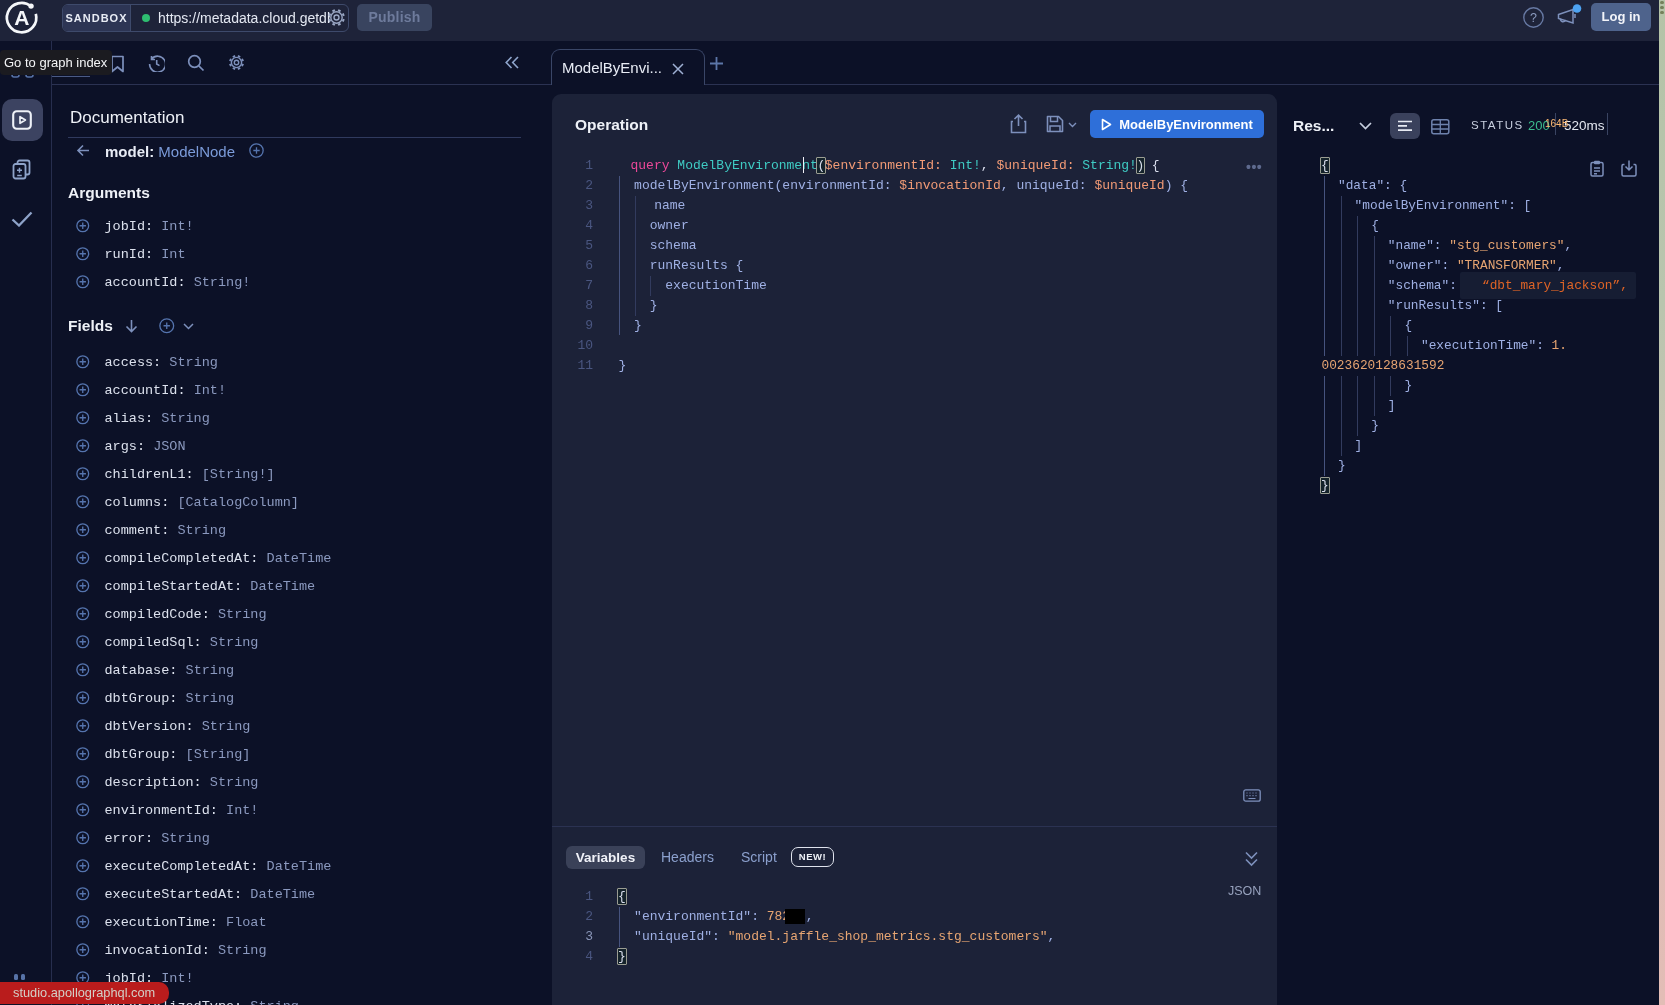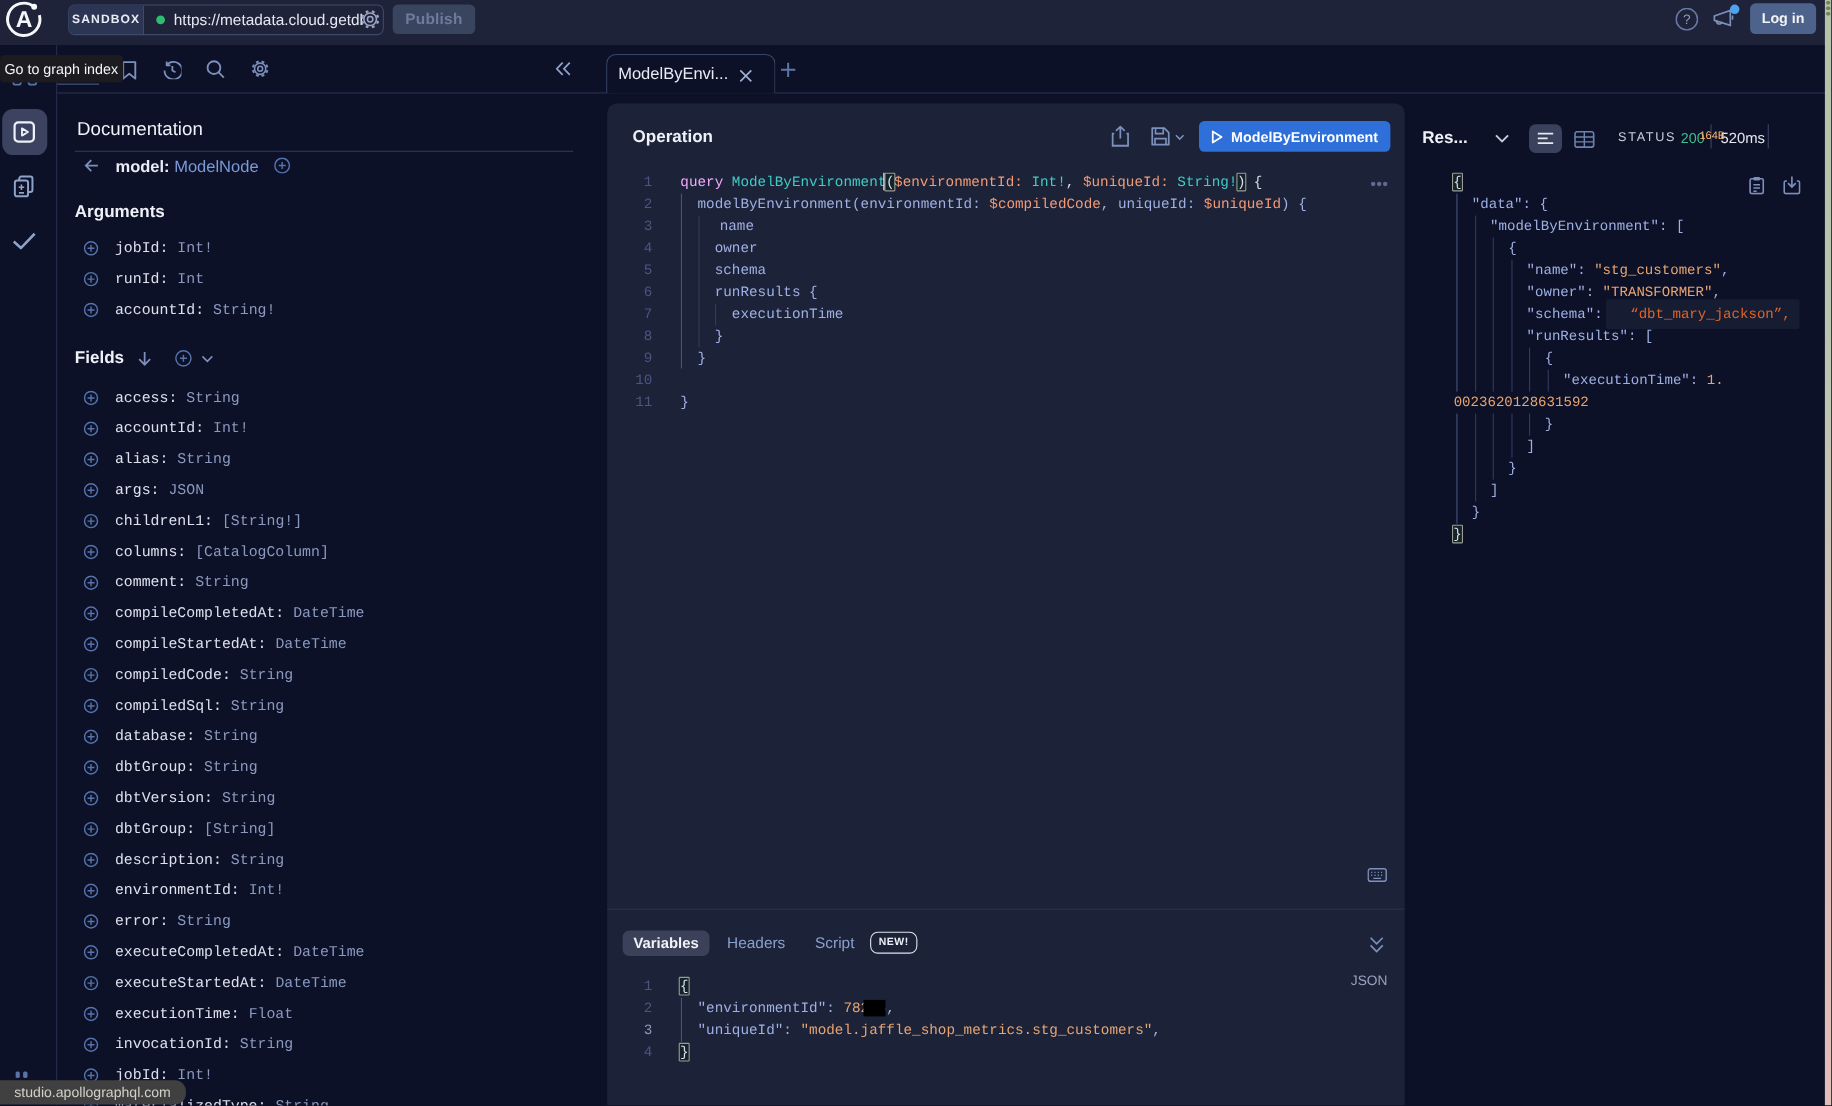--- a/index.html
+++ b/index.html
@@ -1,19 +1,19 @@
 <!DOCTYPE html>
 <html><head><meta charset="utf-8"><style>
 *{margin:0;padding:0;box-sizing:border-box;}
 html,body{width:1665px;height:1005px;overflow:hidden;}
 body{background:#0c1127;font-family:"Liberation Sans",sans-serif;position:relative;-webkit-font-smoothing:antialiased;}
 .abs{position:absolute;}
 .mono{font-family:"Liberation Mono",monospace;white-space:pre;}
 
-.kw{color:#f0abfc;} .teal{color:#3fccc4;} .sal{color:#f29b76;}
+.kw{color:#ec4899;margin-left:12px;} .teal{color:#3fccc4;} .sal{color:#f29b76;}
 .pw{color:#9fb0e4;} .or{color:#e7a572;} .wt{color:#d9deed;}
 .num{color:#4a5680;}
 .fn{color:#dce1ed;} .ft{color:#8b99bf;}
 
 #topbar{left:0;top:0;width:1665px;height:41px;background:#1e2339;}
 #sbgroup{left:62px;top:4px;width:287px;height:28px;border:1px solid #3e4a6b;border-radius:6px;display:flex;align-items:center;}
 #sblabel{width:68px;height:26px;background:#2d3554;border-right:1px solid #3e4a6b;border-radius:5px 0 0 5px;color:#e8ecf5;font-weight:bold;font-size:11px;letter-spacing:1px;display:flex;align-items:center;justify-content:center;}
 #sburl{flex:1;height:26px;display:flex;align-items:center;overflow:hidden;}
 #sbdot{width:8px;height:8px;border-radius:50%;background:#2ebd70;margin:0 8px 0 11px;flex:none;}
 #sburltext{color:#e4e8f2;font-size:14px;white-space:nowrap;}
@@ -40,21 +40,21 @@
 .bm{border:1.4px solid #9a9d92;background:#14222a;border-radius:1px;margin:0 -1.4px;}
 
 #vartabs{left:552px;top:826px;width:725px;height:0px;border-top:1px solid #2b3252;}
 #varpill{left:566px;top:846px;width:79px;height:23px;background:#3a4158;border-radius:6px;color:#f0f2f8;font-weight:bold;font-size:13.5px;text-align:center;line-height:23px;}
 .vtab{position:absolute;top:846px;height:23px;line-height:23px;color:#8ba0cd;font-size:14px;}
 #newbadge{left:791px;top:847px;width:43px;height:20px;border:1px solid #dfe3ed;border-radius:7px;color:#eef1f7;font-weight:bold;font-size:9.5px;letter-spacing:.5px;text-align:center;line-height:18px;}
 
 .rjson{position:absolute;height:20px;line-height:20px;font-size:12.8px;}
 #minimap{left:1659px;top:0;width:6px;height:1005px;background:linear-gradient(180deg,#b4c3a7 0%,#b9c5ae 30%,#cfc2b4 55%,#ddbcb4 75%,#e3bdb6 100%);}
 #tooltip{left:0px;top:50px;width:112px;height:25px;background:#1b1b20;border-radius:4px;color:#f4f5f7;font-size:13px;line-height:25px;padding-left:4px;white-space:nowrap;}
-#statuspill{left:0px;top:982px;width:169px;height:22px;background:#404040;border-radius:0 10px 10px 0;color:#d3d0c8;font-size:12.8px;line-height:22px;padding-left:13px;white-space:nowrap;}
+#statuspill{left:0px;top:982px;width:169px;height:22px;background:#b91c1c;border-radius:0 10px 10px 0;color:#d3d0c8;font-size:12.8px;line-height:22px;padding-left:13px;white-space:nowrap;}
 .hdr17{font-weight:bold;color:#eef1f7;font-size:15.5px;}
 </style></head><body>
 <div id="topbar" class="abs"></div>
 <svg class="abs" style="left:0px;top:0px" width="44" height="36" viewBox="0 0 44 36" fill="none">
     <path d="M35.8 13.8 A14.7 14.7 0 1 1 31.05 6.34" stroke="#f5f7fa" stroke-width="2.7"></path>
     <circle cx="31.05" cy="6.1" r="2.7" fill="#f5f7fa"></circle>
     <text x="21.9" y="24.6" font-family="Liberation Sans" font-weight="bold" font-size="21" fill="#f5f7fa" text-anchor="middle">A</text>
   </svg>
 <div id="sbgroup" class="abs">
     <div id="sblabel">SANDBOX</div>
@@ -386,21 +386,21 @@
 <div class="gut mono num abs" style="left:570px;top:255.5px">6</div>
 <div class="gut mono num abs" style="left:570px;top:275.5px">7</div>
 <div class="gut mono num abs" style="left:570px;top:295.5px">8</div>
 <div class="gut mono num abs" style="left:570px;top:315.5px">9</div>
 <div class="gut mono num abs" style="left:570px;top:335.5px">10</div>
 <div class="gut mono num abs" style="left:570px;top:355.5px">11</div>
 <div class="guideA abs" style="left:619px;top:175.5px;height:159px"></div>
 <div class="guide abs" style="left:634.6px;top:195.5px;height:120px"></div>
 <div class="guide abs" style="left:650.2px;top:275.5px;height:20px"></div>
 <div class="codeline mono abs" style="left:618.5px;top:155.5px"><span class="kw">query</span> <span class="teal">ModelByEnvironment</span><span class="bm wt">(</span><span class="sal">$environmentId:</span> <span class="teal">Int!</span><span class="wt">,</span> <span class="sal">$uniqueId:</span> <span class="teal">String!</span><span class="bm wt">)</span> <span class="wt">{</span></div>
-<div class="codeline mono abs" style="left:618.5px;top:175.5px">  <span class="pw">modelByEnvironment(environmentId: </span><span class="sal">$compiledCode</span><span class="pw">, uniqueId: </span><span class="sal">$uniqueId</span><span class="pw">) {</span></div>
+<div class="codeline mono abs" style="left:618.5px;top:175.5px">  <span class="pw">modelByEnvironment(environmentId: </span><span class="sal">$invocationId</span><span class="pw">, uniqueId: </span><span class="sal">$uniqueId</span><span class="pw">) {</span></div>
 <div class="codeline mono abs" style="left:623px;top:195.5px">    <span class="pw">name</span></div>
 <div class="codeline mono abs" style="left:618.5px;top:215.5px">    <span class="pw">owner</span></div>
 <div class="codeline mono abs" style="left:618.5px;top:235.5px">    <span class="pw">schema</span></div>
 <div class="codeline mono abs" style="left:618.5px;top:255.5px">    <span class="pw">runResults {</span></div>
 <div class="codeline mono abs" style="left:618.5px;top:275.5px">      <span class="pw">executionTime</span></div>
 <div class="codeline mono abs" style="left:618.5px;top:295.5px">    <span class="pw">}</span></div>
 <div class="codeline mono abs" style="left:618.5px;top:315.5px">  <span class="pw">}</span></div>
 <div class="codeline mono abs" style="left:618.5px;top:355.5px"><span class="pw">}</span></div>
 <div class="abs" style="left:803.2px;top:157px;width:1.2px;height:16px;background:#f0f2f8"></div>
 <div class="abs" style="left:1246px;top:159px;color:#5e6a8e;font-size:14px;letter-spacing:0.5px;font-weight:bold">•••</div>

